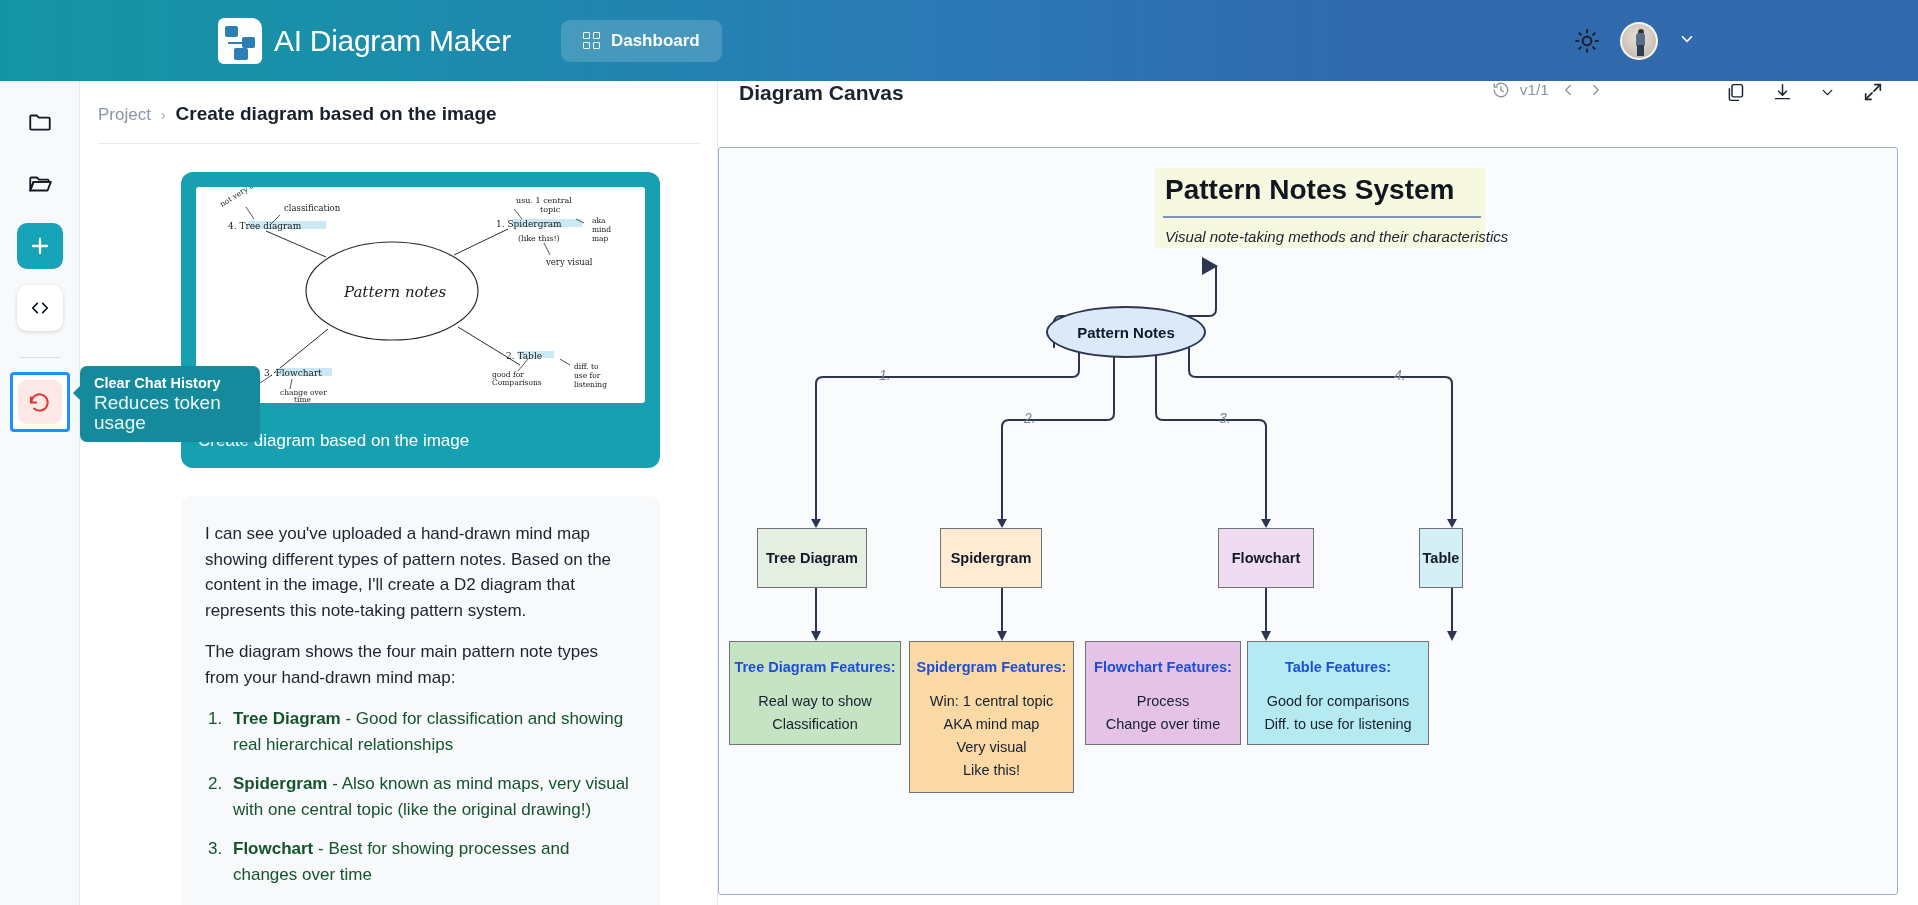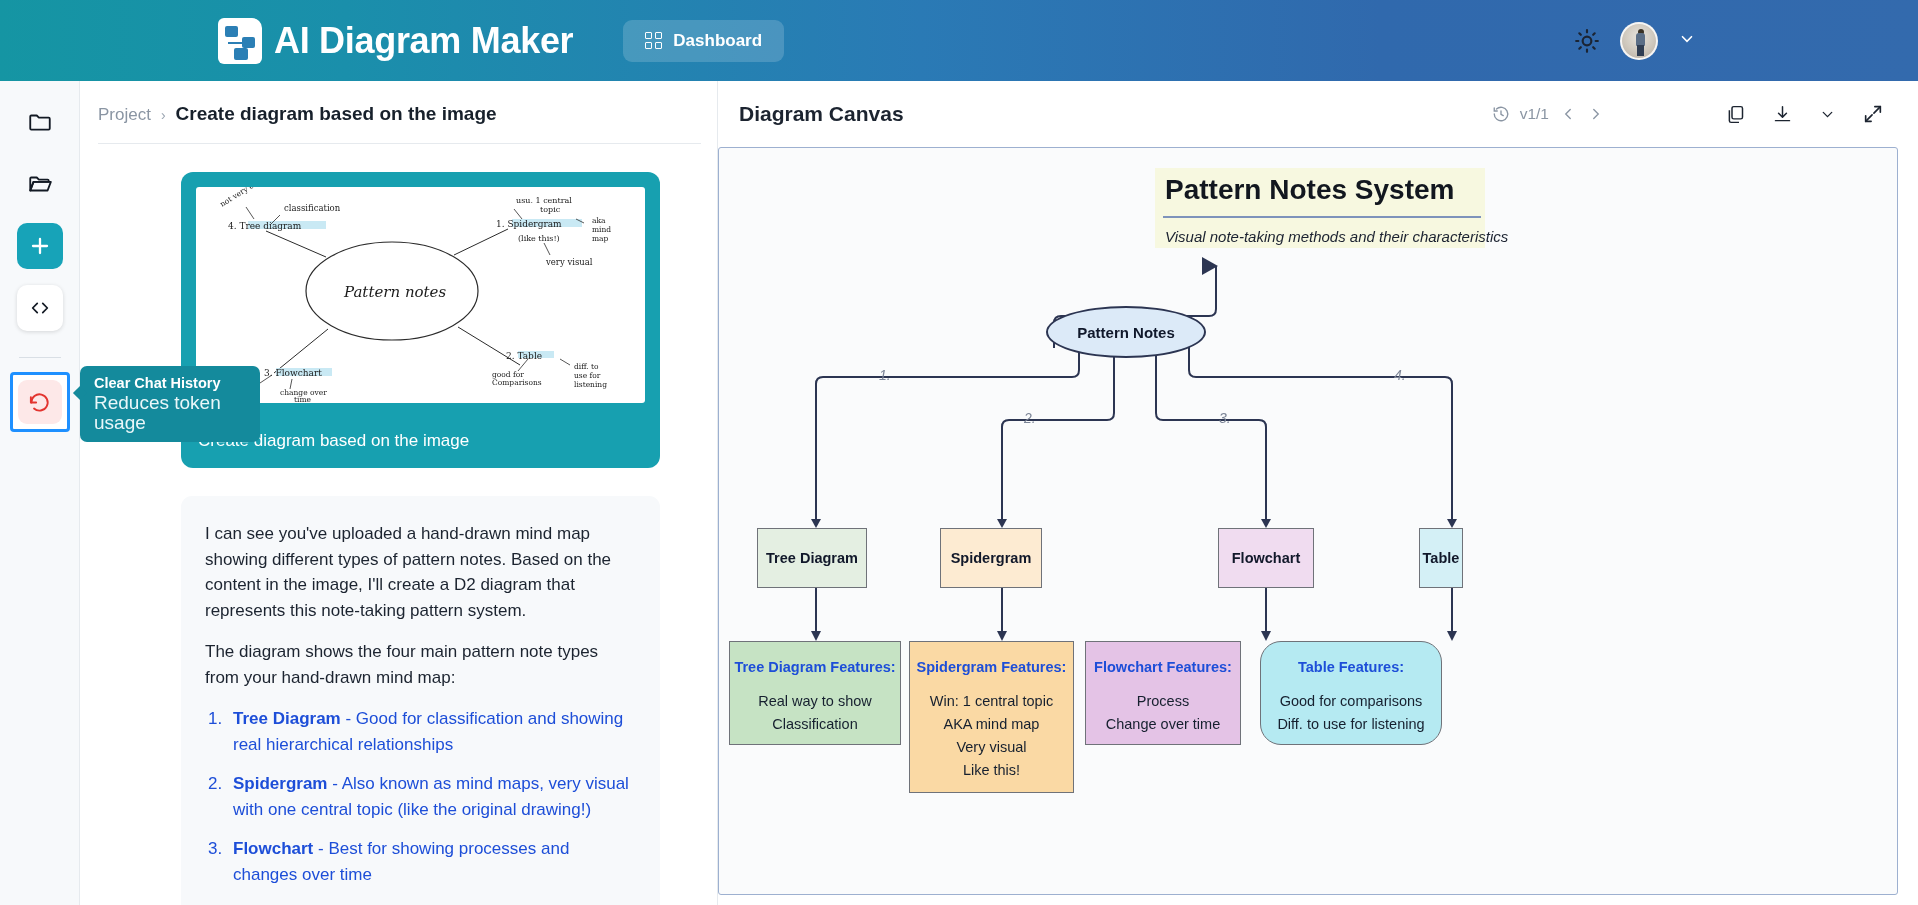--- a/index.html
+++ b/index.html
@@ -17,21 +17,21 @@
   }
   #brand { display: flex; align-items: center; gap: 12px; margin-left: 218px; }
   #brand-logo {
     width: 44px; height: 46px; background: #ffffff;
     border-radius: 6px 10px 6px 6px; position: relative; flex: none;
   }
   #brand-logo .sq1 { position: absolute; left: 7px; top: 8px; width: 13px; height: 11px; background:#2b7fb5; border-radius:2px;}
   #brand-logo .sq2 { position: absolute; left: 24px; top: 19px; width: 13px; height: 11px; background:#2b7fb5; border-radius:2px;}
   #brand-logo .sq3 { position: absolute; left: 16px; top: 30px; width: 14px; height: 12px; background:#2b7fb5; border-radius:2px;}
   #brand-logo .ln { position:absolute; left:10px; top:24px; width:16px; height:2px; background:#2b7fb5;}
-  #brand-title { color:#fff; font-size: 36px; font-weight: 700; letter-spacing: -0.3px; white-space: nowrap;}
+  #brand-title { color:#fff; font-size: 30px; font-weight: 400; letter-spacing: -0.3px; white-space: nowrap;}
 
   #dashboard-btn {
     margin-left: 50px; height: 42px; padding: 0 22px;
     background: rgba(255,255,255,0.17); border-radius: 9px;
     display: flex; align-items: center; gap: 11px; cursor: pointer;
   }
   #dashboard-btn .grid-ic { display:grid; grid-template-columns: 7px 7px; grid-template-rows: 7px 7px; gap:3px; }
   #dashboard-btn .grid-ic i { display:block; border:1.6px solid #fff; border-radius:1px; }
   #dashboard-btn span { color:#fff; font-size: 17px; font-weight: 600; }
 
@@ -96,26 +96,26 @@
   }
   #upload-file { color:#d4eef2; font-size:14.5px; margin-left:2px;}
   #upload-caption { color:#fff; font-size:17px; margin-top:12px; margin-left:2px;}
 
   #assistant-msg {
     margin: 28px 0 0 100px; width:479px; background:#f7f9fb;
     border-radius:11px; padding: 25px 24px 26px 24px;
   }
   #assistant-msg p { color:#1c2430; font-size:17px; line-height:25.5px; margin-bottom:16px;}
   #assistant-msg ol { margin: 0 0 0 22px; }
-  #assistant-msg li { color:#1d4ed8; font-size:17px; line-height:25.5px; margin-bottom:14px; padding-left:6px;}
+  #assistant-msg li { color:#14532d; font-size:17px; line-height:25.5px; margin-bottom:14px; padding-left:6px;}
   #assistant-msg li b { font-weight:700; }
 
   
   #canvas-pane { position:absolute; left:718px; top:81px; width:1200px; height:824px; background:#fff;}
-  #canvas-head { display:flex; align-items:center; height:66px; padding: 0 34px 0 21px;}
+  #canvas-head { display:flex; align-items:flex-start; height:66px; padding: 0 34px 0 21px;}
   #canvas-title { font-size:21px; font-weight:600; color:#1c2430; }
   #ver-group { margin-left:auto; display:flex; align-items:center; gap:10px; color:#8a95a3;}
   #ver-group .vtxt { font-size:15.5px; color:#8a95a3;}
   .ico-btn { cursor:pointer; display:flex; align-items:center; justify-content:center;}
   #canvas-actions { display:flex; align-items:center; gap:26px; margin-left:120px;}
 
   #canvas-surface {
     position:absolute; left:0; top:66px; width:1180px; height:748px;
     background:#fafbfc; border:1.5px solid #9db0d0; border-radius:3px; overflow:hidden;
   }
@@ -438,21 +438,21 @@
         <div class="fl">Very visual</div>
         <div class="fl">Like this!</div>
       </div>
 
       <div class="d-fbox" style="left:366px; top:493px; width:156px; height:104px; background:#e4c3e6;">
         <div class="fh">Flowchart Features:</div>
         <div class="fl">Process</div>
         <div class="fl">Change over time</div>
       </div>
 
-      <div class="d-fbox" style="left:541px; top:493px; width:182px; height:104px; background:#b5eaf2;border-radius:21px;">
+      <div class="d-fbox" style="left:528px; top:493px; width:182px; height:104px; background:#b5eaf2;">
         <div class="fh">Table Features:</div>
         <div class="fl">Good for comparisons</div>
         <div class="fl">Diff. to use for listening</div>
       </div>
 
     </div>
   </div>
 </div>
 
 </body></html>

